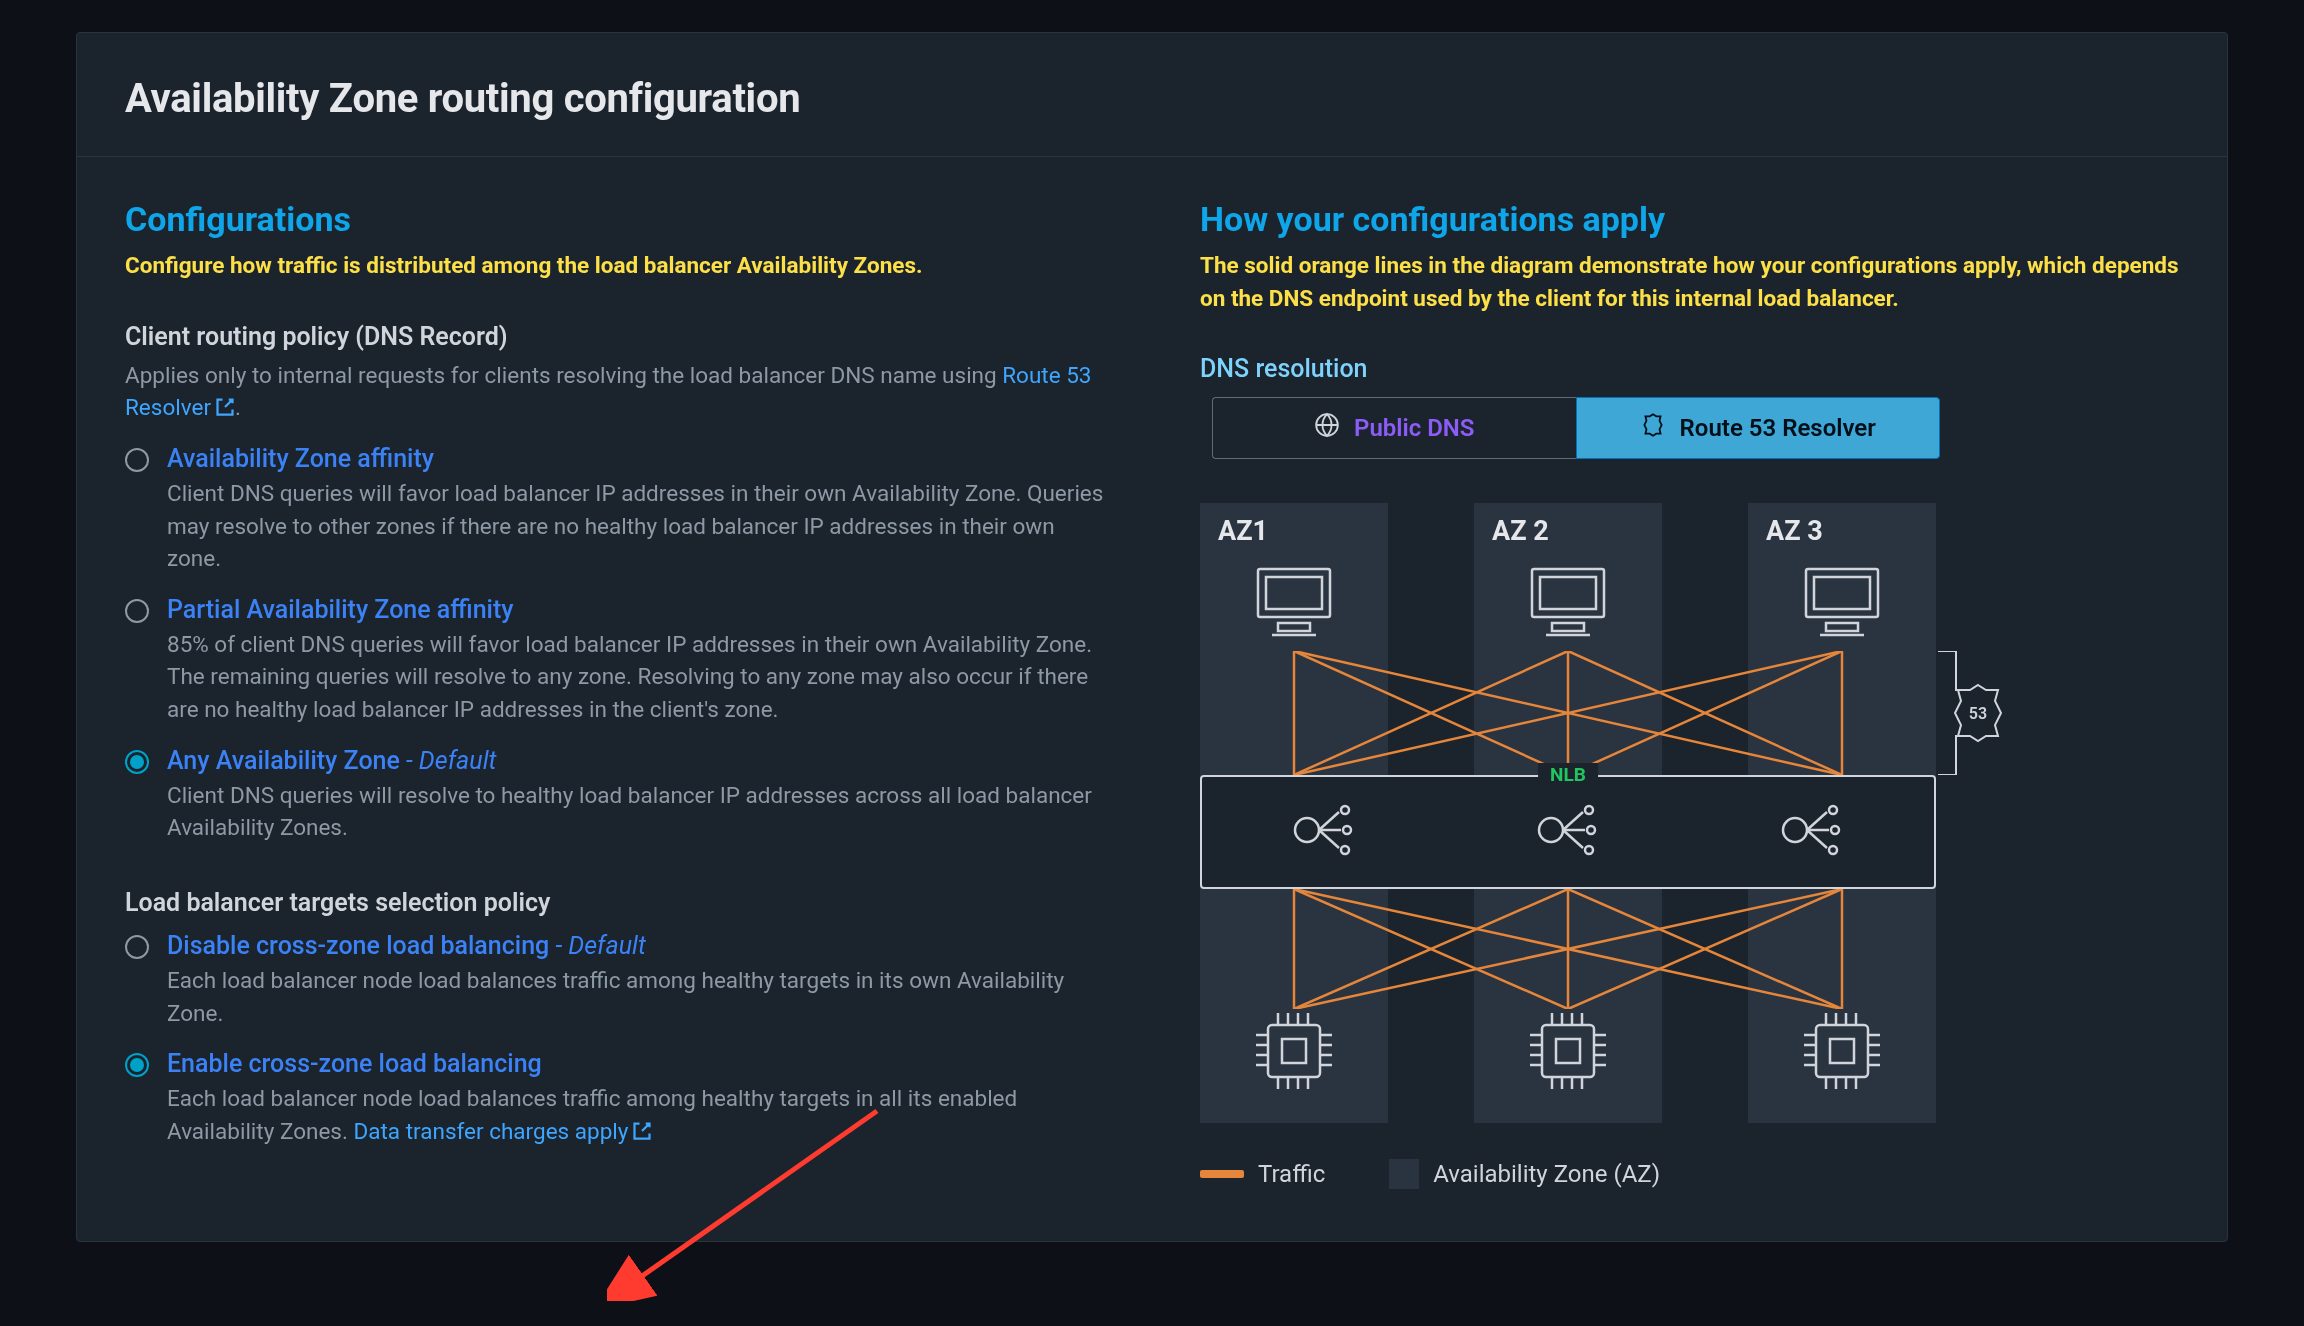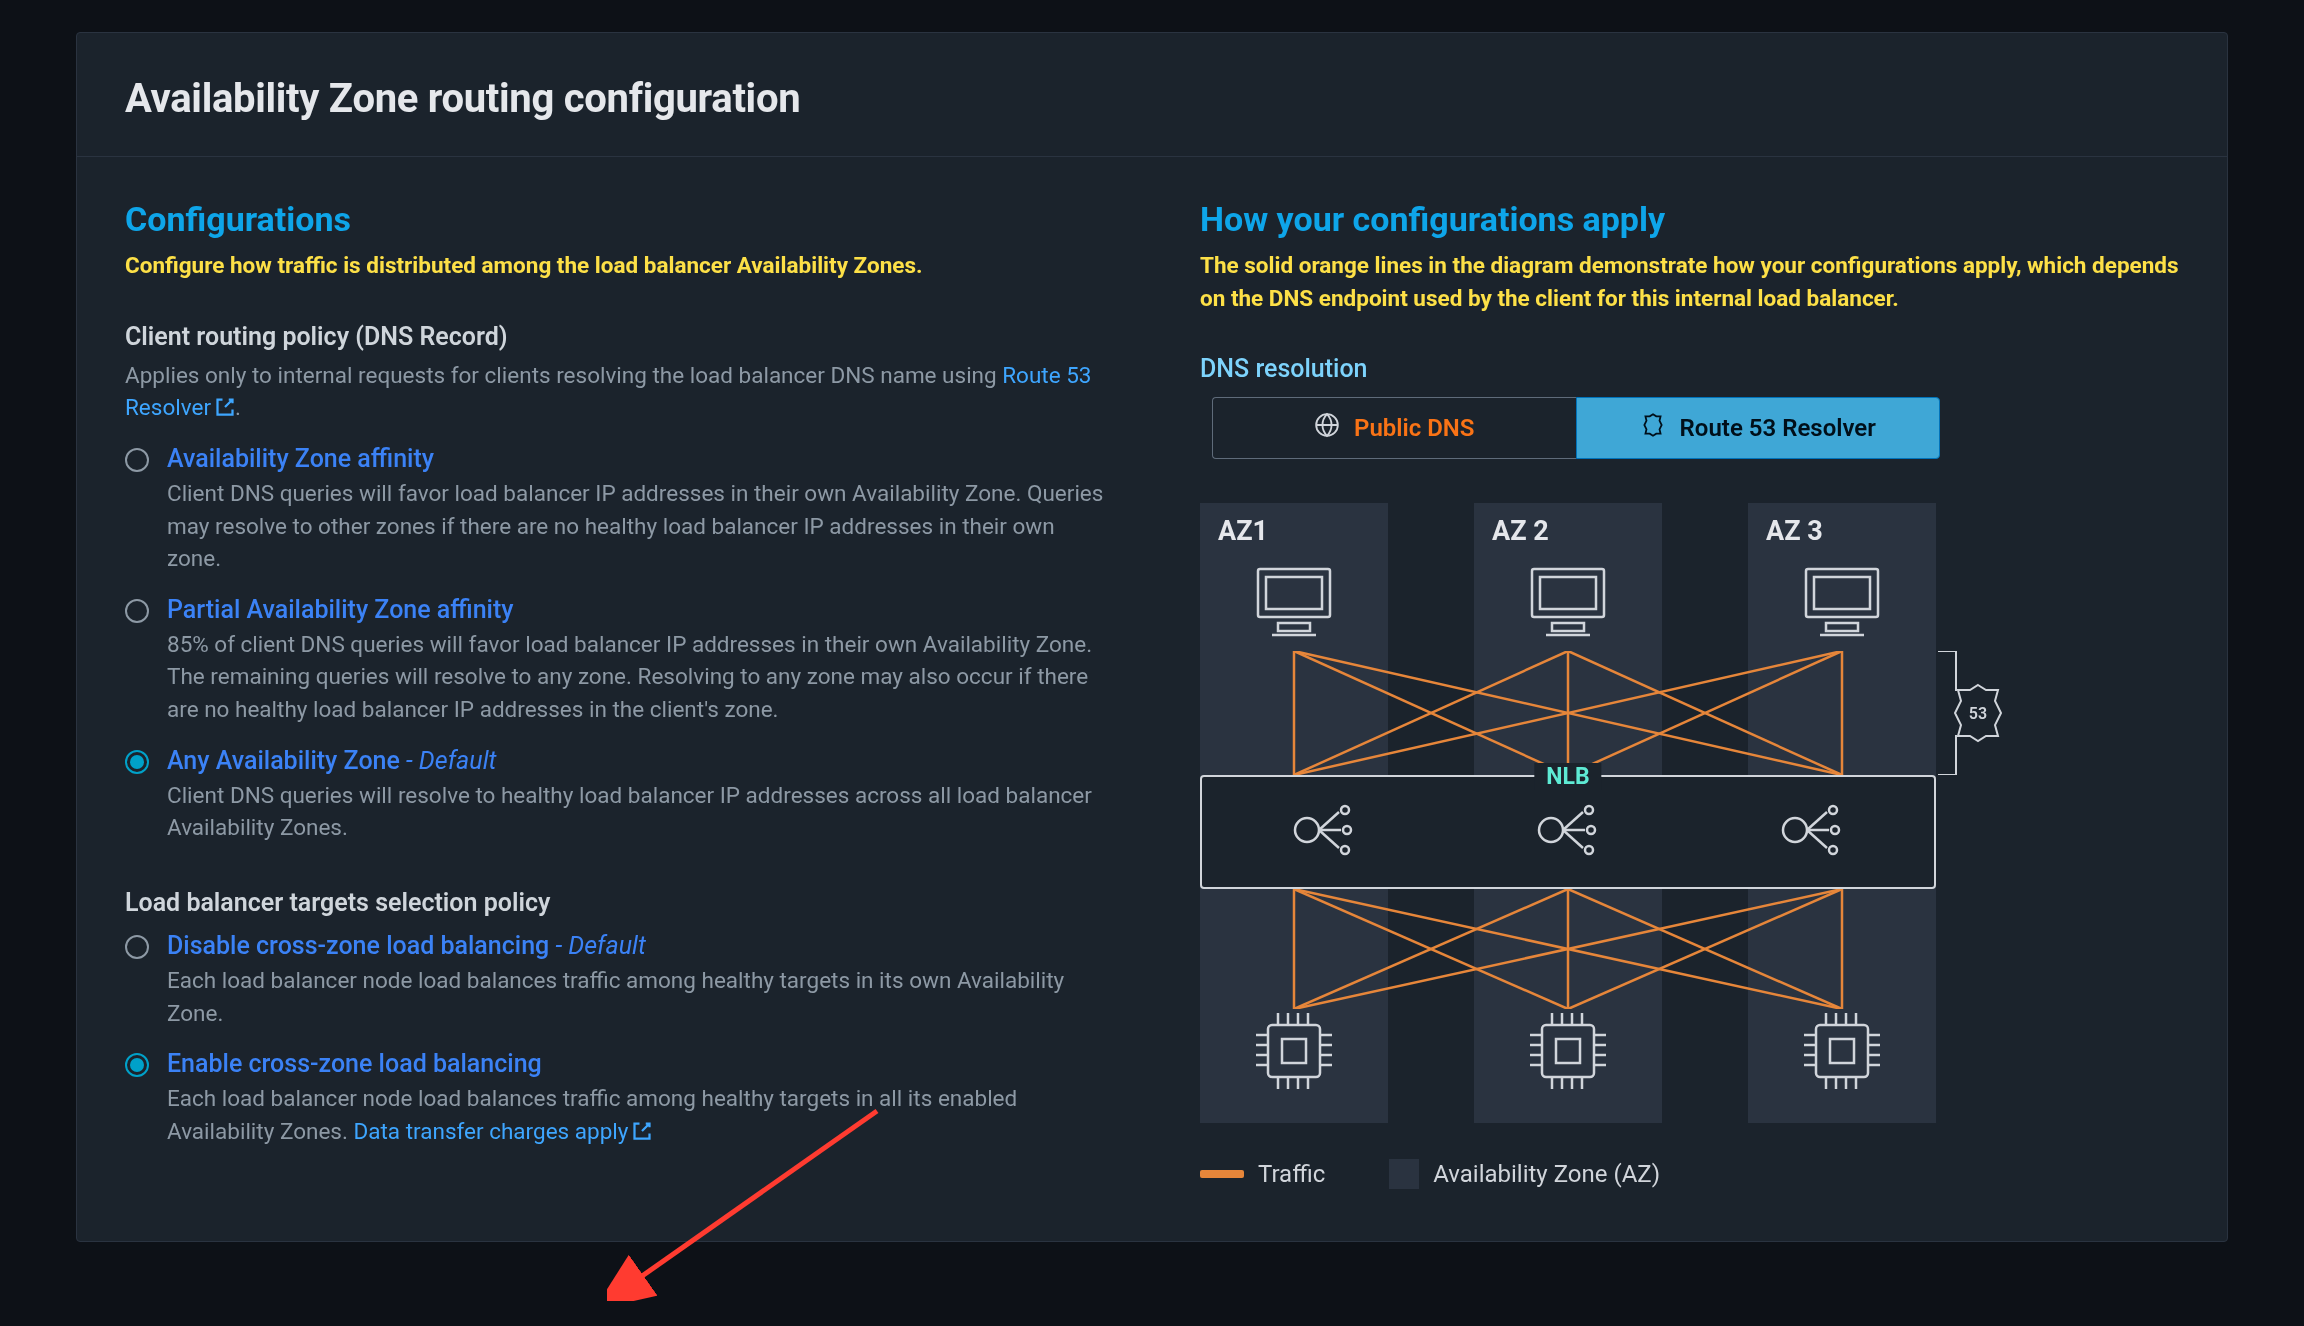--- a/index.html
+++ b/index.html
@@ -134,21 +134,21 @@
     font-weight: 600;
     cursor: pointer;
     display: flex;
     align-items: center;
     justify-content: center;
     gap: 14px;
   }
   .toggle-btn.left {
     border: 1px solid #5f6b7a;
     background: transparent;
-    color: #f97316;
+    color: #8b5cf6;
     border-right: none;
     border-radius: 4px 0 0 4px;
     margin-left: 12px;
   }
   .toggle-btn.right {
     border: 1px solid #0073bb;
     background: #3fa7d6;
     color: #000f1a;
     border-radius: 0 4px 4px 0;
   }
@@ -191,22 +191,22 @@
     align-items: center;
     justify-content: space-around;
   }
   .nlb-label {
     position: absolute;
     top: -14px;
     left: 50%;
     transform: translateX(-50%);
     background: #1b232c;
     padding: 0 12px;
-    color: #5eead4;
-    font-size: 23px;
+    color: #22c55e;
+    font-size: 19px;
     font-weight: 700;
   }
   .client-icon, .chip-icon, .lb-icon {
     position: absolute;
     left: 50%;
     transform: translateX(-50%);
   }
   .client-icon { top: 62px; }
   .chip-icon { top: 506px; }
 

